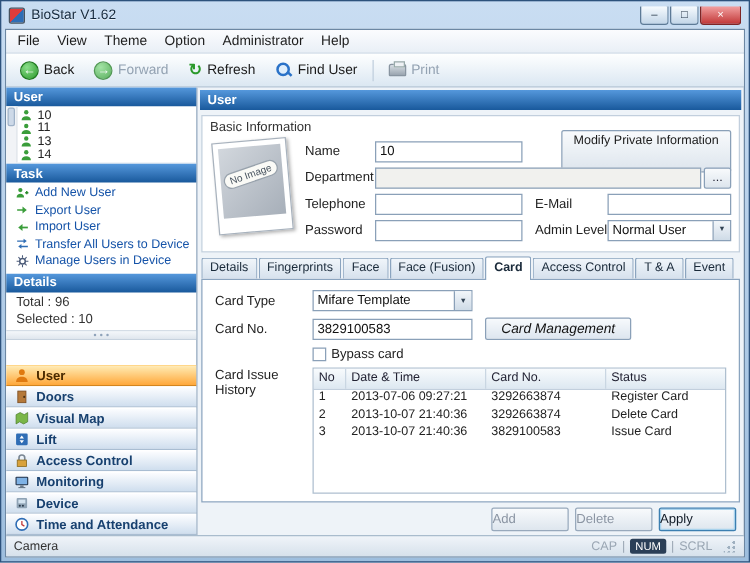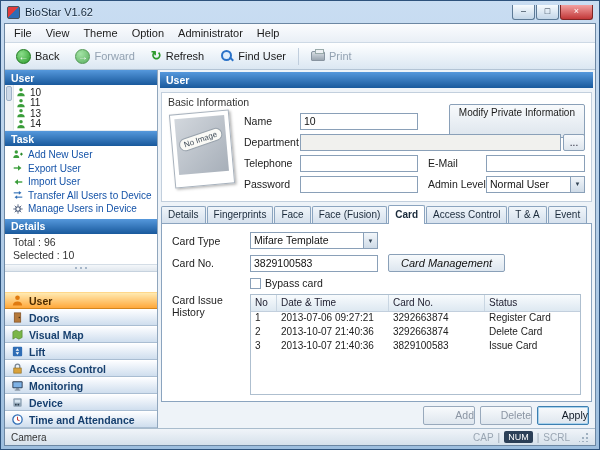--- a/index.html
+++ b/index.html
@@ -133,21 +133,21 @@
   .th { padding:2px 4px; border-right:1px solid #c9d6e2; overflow:hidden; white-space:nowrap; }
   .tr { display:flex; height:14px; font-size:10px; color:#222; flex:0 0 auto; }
   .td { padding:0 4px; overflow:hidden; white-space:nowrap; }
   .c-no { width:26px; flex:0 0 auto; }
   .c-dt { width:112px; flex:0 0 auto; }
   .c-cn { width:96px; flex:0 0 auto; }
   .c-st { flex:1; min-width:0; border-right:none; }
 
   .bottombar { height:26px; flex:0 0 auto; display:flex; align-items:center;
     justify-content:flex-end; gap:5px; padding:0 4px; }
-  .btn { width:52px; height:19px; text-align:right; line-height:17px;
+  .btn { width:62px; height:19px; text-align:left; line-height:17px;
     background:linear-gradient(#f8fafc,#dee6ee); border:1px solid #98a9bc; border-radius:2px;
     font-size:10.5px; color:#8b95a3; }
   .btn.apply { color:#101a26; border:1px solid #3c7fb1; box-shadow:inset 0 0 0 1px #a8d2ec; }
 
   .statusbar { height:17px; flex:0 0 auto; display:flex; align-items:center; padding:0 6px;
     background:linear-gradient(#f0f4f9,#d6e1eb); border-top:1px solid #a9bccd; font-size:10px; color:#333; }
   .statright { margin-left:auto; display:flex; align-items:center; gap:4px; color:#9aa6b3; }
   .num-badge { background:#2b3f57; color:#fff; padding:0 4px; border-radius:2px; font-size:9px; line-height:12px; }
   .grip { width:10px; height:10px; margin-left:5px;
     background:

